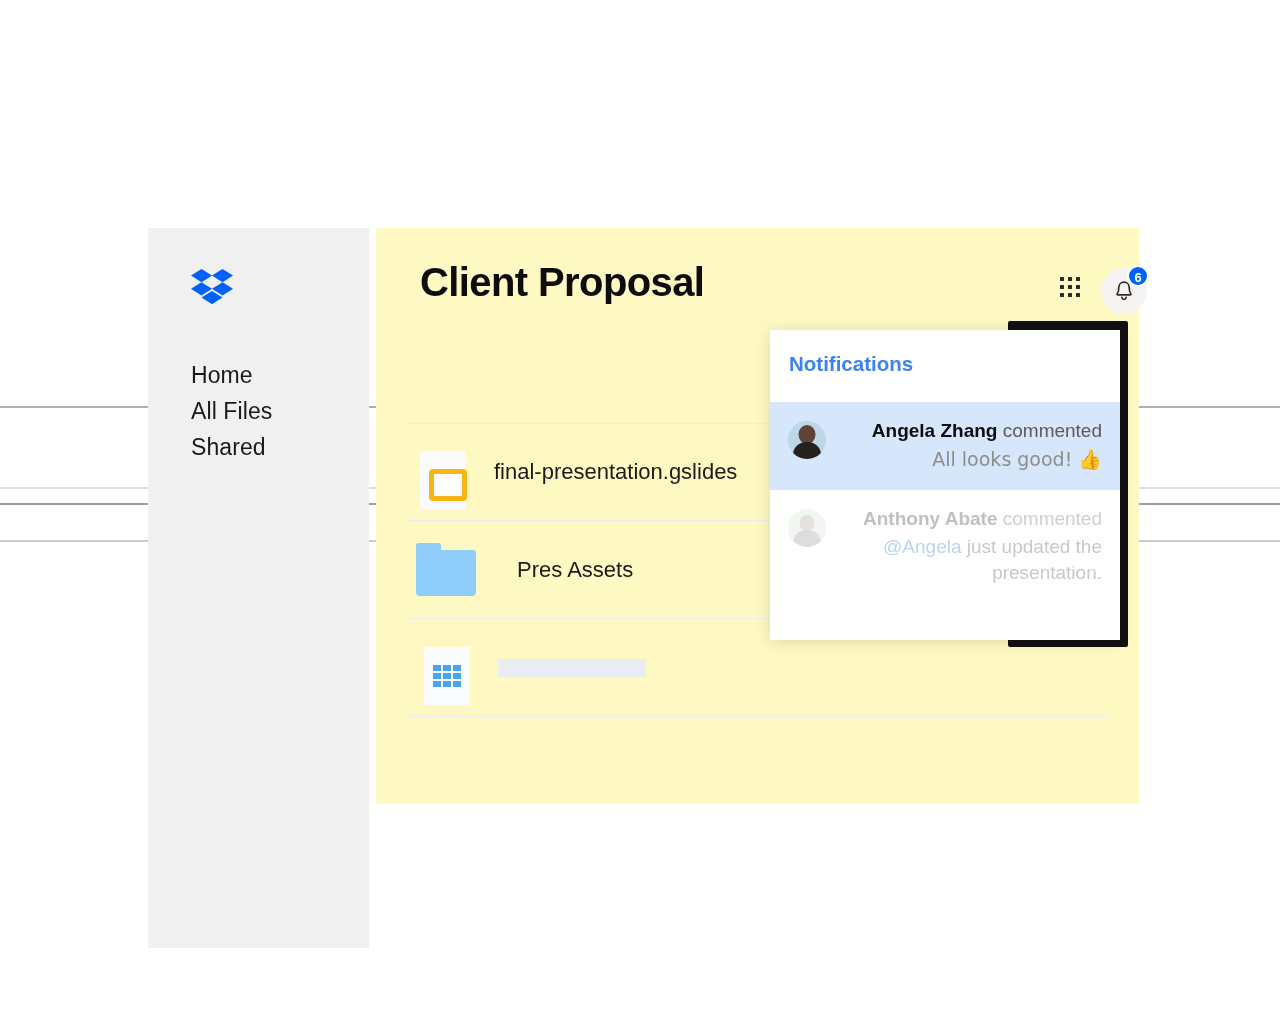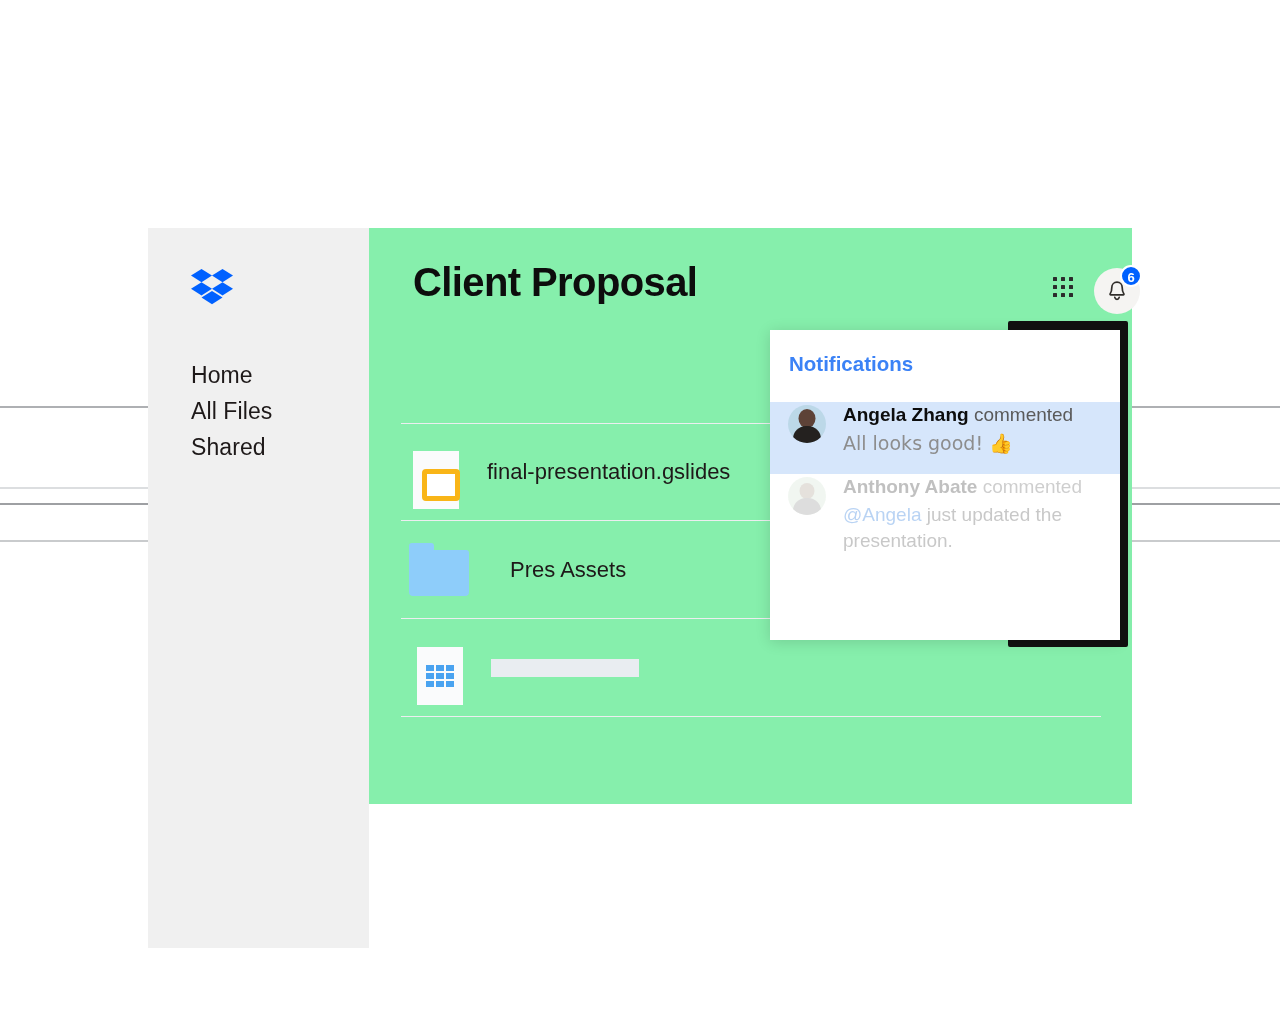--- a/index.html
+++ b/index.html
@@ -67,25 +67,25 @@
     line-height: 36px;
     color: #1e1919;
     letter-spacing: .1px;
     cursor: pointer;
     white-space: nowrap;
   }
 
   
   #main {
     position: absolute;
-    left: 221px;
+    left: 228px;
     top: 0;
     width: 763px;
     height: 576px;
-    background: #86efac;
+    background: #fef9c3;
     text-decoration: underline;
   }
 
   #page-title {
     position: absolute;
     left: 44px;
     top: 32px;
     font-size: 40px;
     font-weight: bold;
     color: #0d0d0d;
@@ -288,22 +288,23 @@
     position: absolute;
     left: 19px;
     top: 22px;
     font-size: 20.5px;
     font-weight: bold;
     color: #3b82f6;
   }
   .notif-list { position: absolute; left: 0; top: 72px; width: 350px; }
   .notif-item {
     display: flex;
-    padding: 0 18px 18px 18px;
+    padding: 16px 18px 18px 18px;
     cursor: pointer;
+    text-align: right;
   }
   .notif-item.active { background: #d6e6fb; }
   .notif-item.faded { opacity: .48; }
 
   .avatar {
     flex: 0 0 38px;
     width: 38px; height: 38px;
     border-radius: 50%;
     margin-right: 17px;
     margin-top: 3px;

